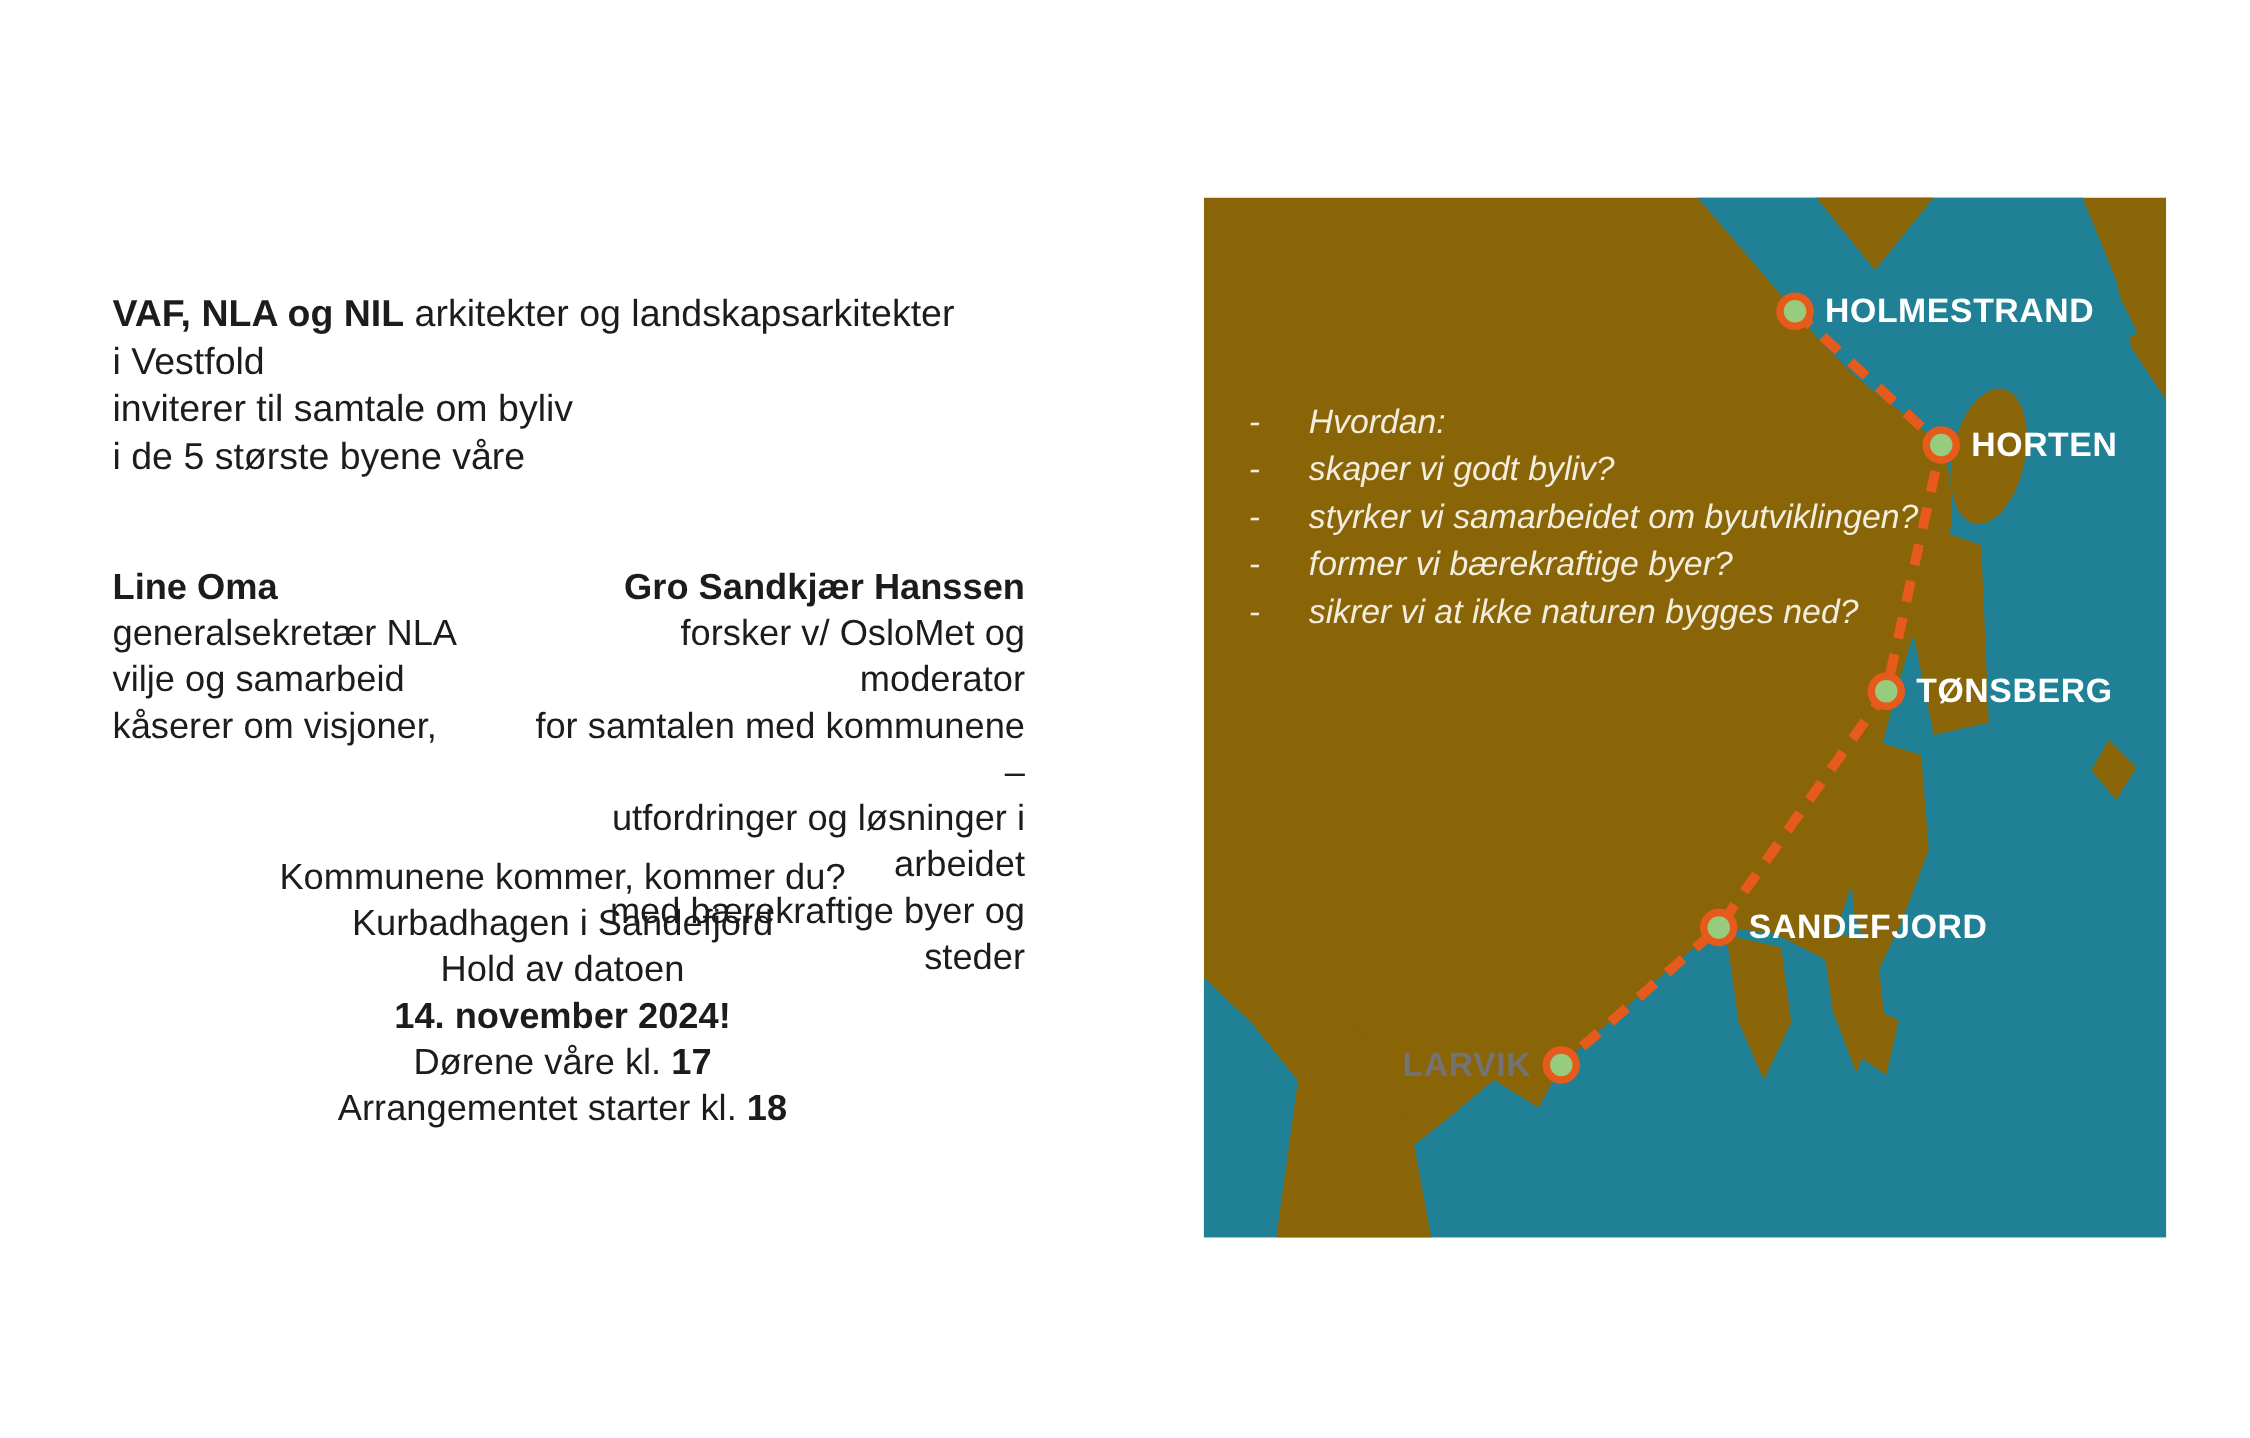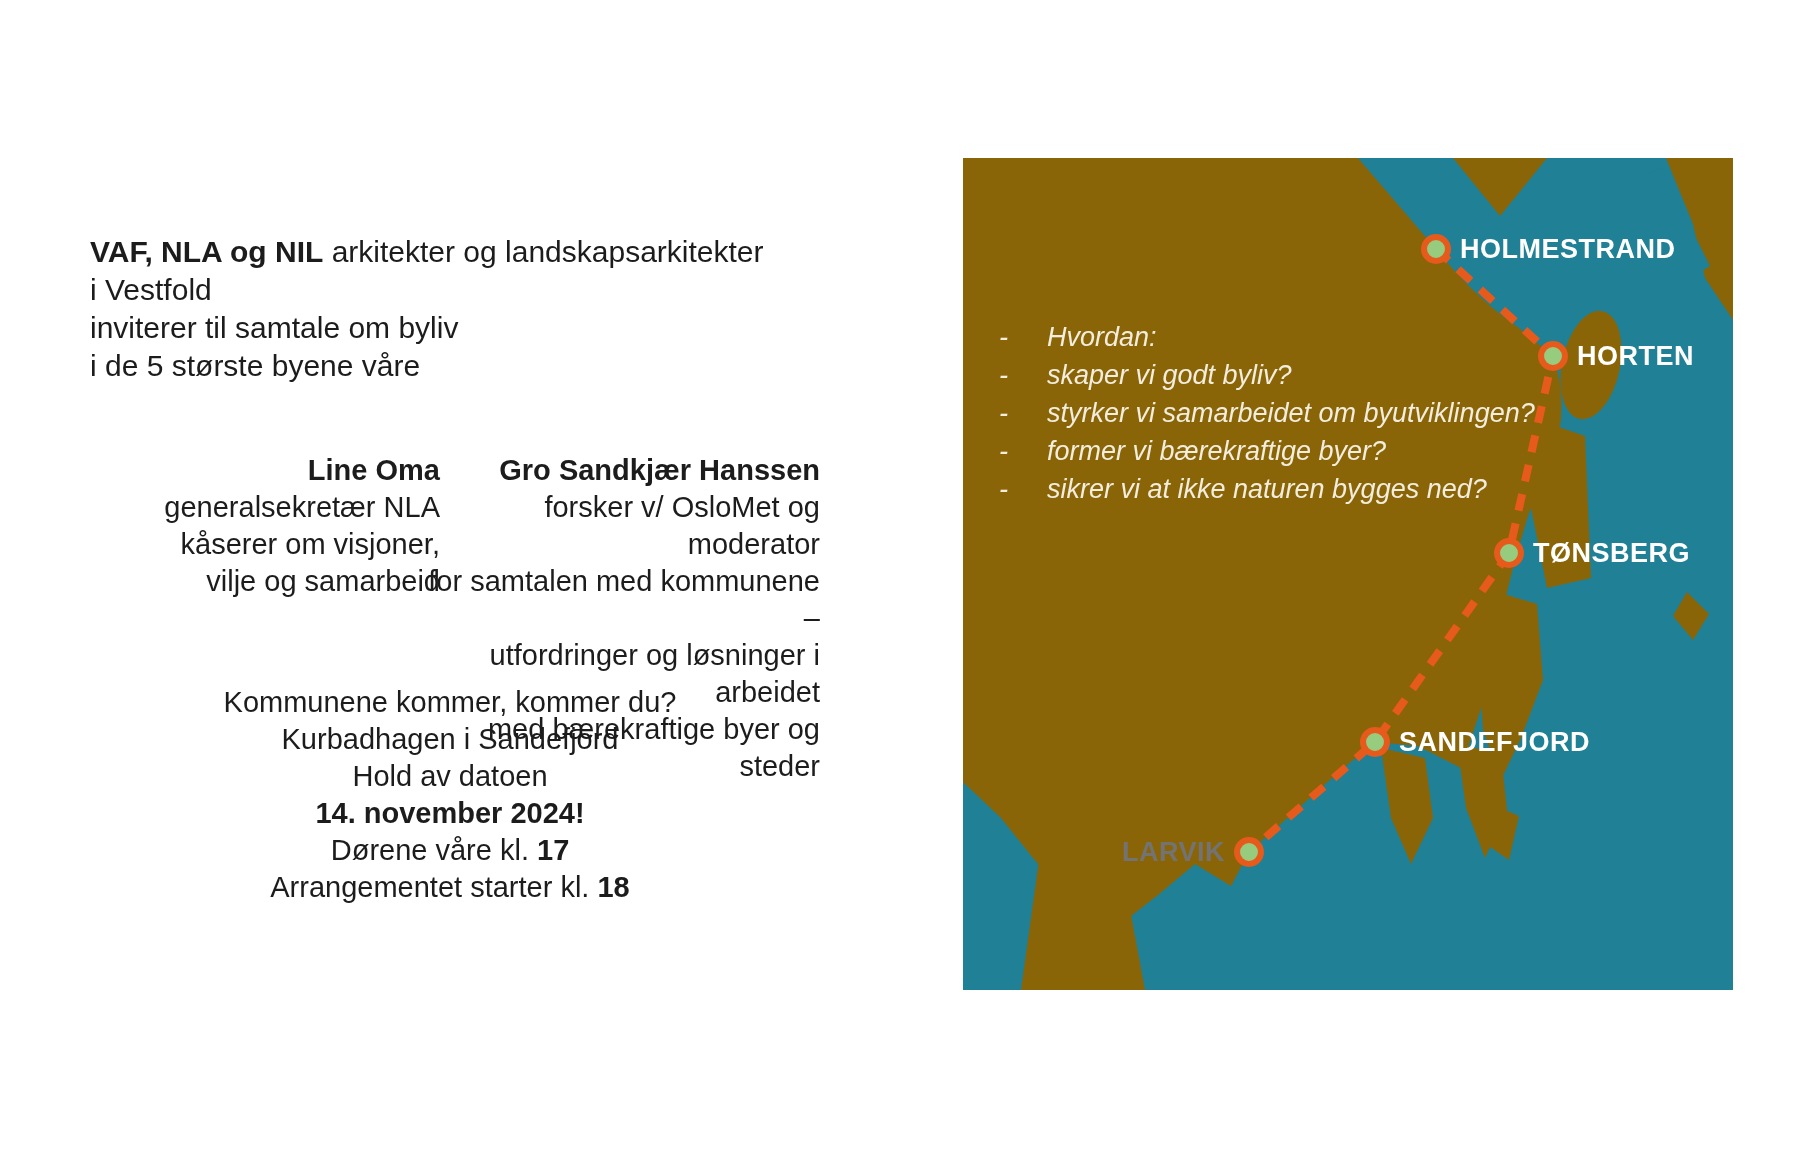--- a/index.html
+++ b/index.html
@@ -8,21 +8,21 @@
     font-family:"Liberation Sans", sans-serif;color:#1c1c1c;overflow:hidden;
   }
   
   .intro{
     position:absolute;left:90px;top:233px;width:710px;
     text-align:left;font-size:30px;line-height:38px;
   }
   .intro .b{font-weight:bold;}
   .speakers-left{
     position:absolute;left:90px;top:452px;width:350px;
-    text-align:right;font-size:29px;line-height:37px;
+    text-align:left;font-size:29px;line-height:37px;
   }
   .speakers-right{
     position:absolute;left:425px;top:452px;width:395px;
     text-align:right;font-size:29px;line-height:37px;
   }
   .speaker-name{font-weight:bold;}
   .details{
     position:absolute;left:140px;top:684px;width:620px;
     text-align:center;font-size:29px;line-height:37px;
   }
@@ -53,22 +53,22 @@
 <div class="intro">
   <div><span class="b">VAF, NLA og NIL</span><span> arkitekter og landskapsarkitekter</span></div>
   <div>i Vestfold</div>
   <div>inviterer til samtale om byliv</div>
   <div>i de 5 største byene våre</div>
 </div>
 
 <div class="speakers-left">
   <div class="speaker-name">Line Oma</div>
   <div>generalsekretær NLA</div>
+  <div>vilje og samarbeid</div>
   <div>kåserer om visjoner,</div>
-  <div>vilje og samarbeid</div>
 </div>
 
 <div class="speakers-right">
   <div class="speaker-name">Gro Sandkjær Hanssen</div>
   <div>forsker v/ OsloMet og moderator</div>
   <div>for samtalen med kommunene –</div>
   <div>utfordringer og løsninger i arbeidet</div>
   <div>med bærekraftige byer og steder</div>
 </div>
 

